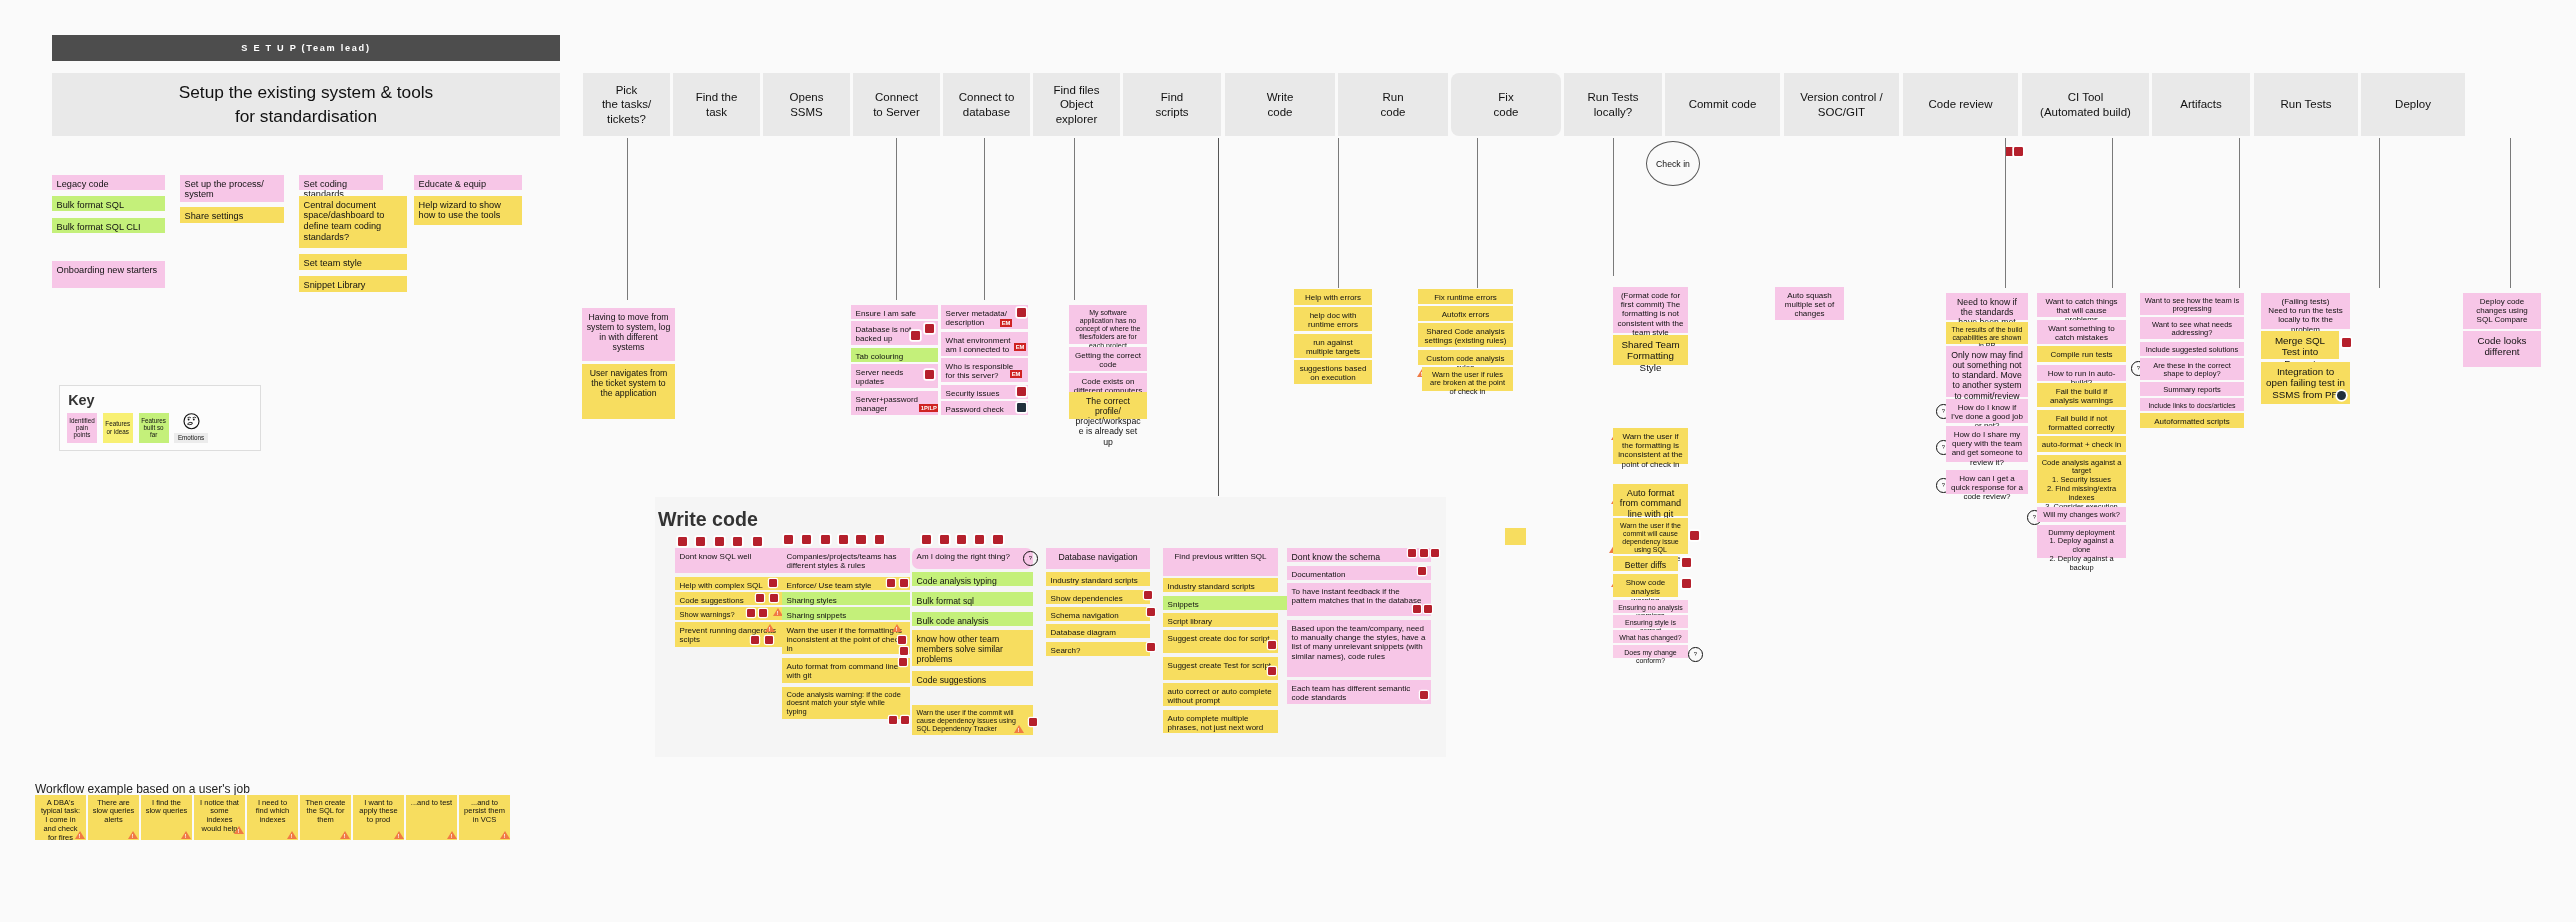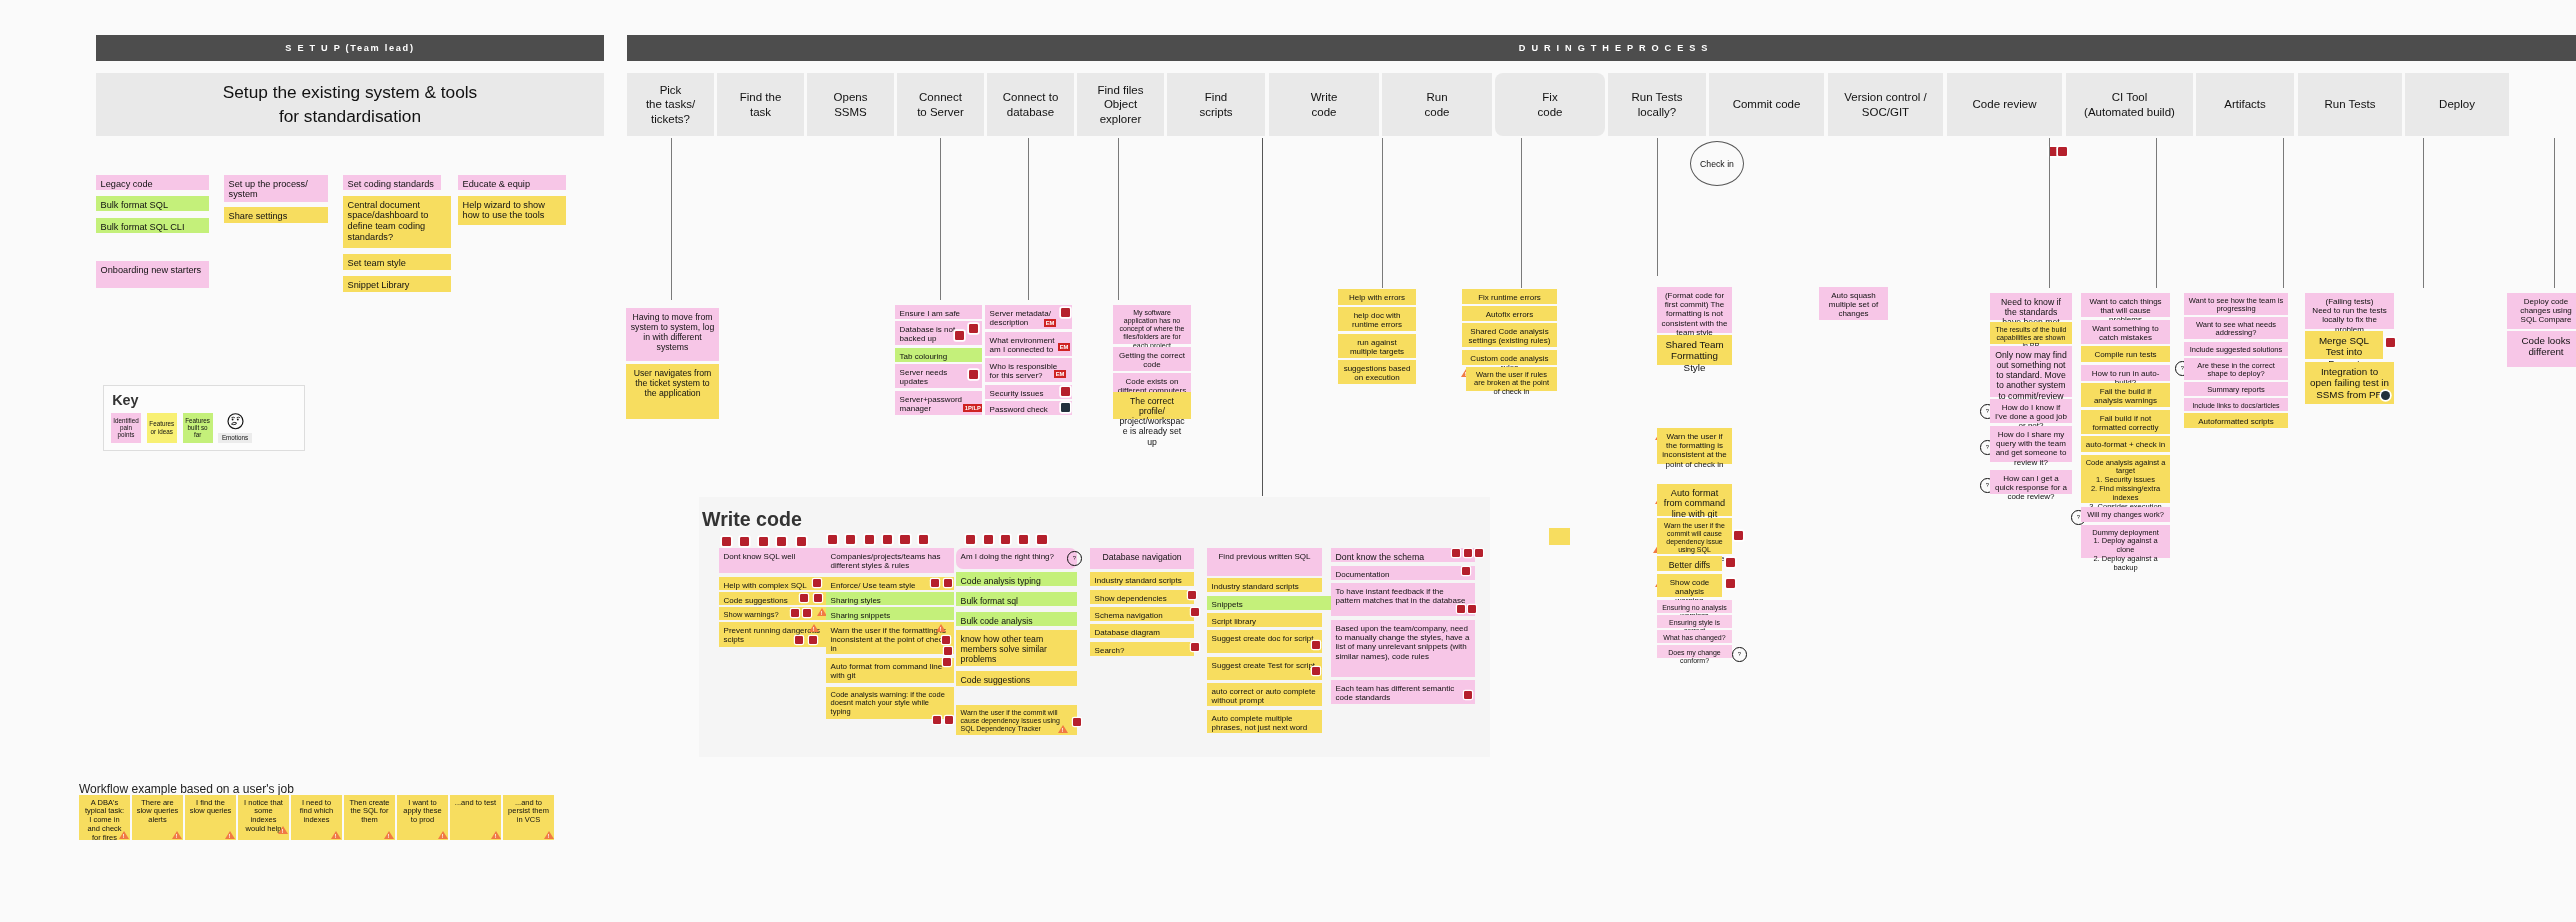--- a/index.html
+++ b/index.html
@@ -1,17 +1,17 @@
 <!DOCTYPE html>
 <html style="font-size:9.2px"><head>
 <meta charset="utf-8">
 <style>
   html,body{margin:0;padding:0;background:#fafafa;}
   body{width:2576px;height:922px;font-family:"Liberation Sans",sans-serif;color:#111;overflow:hidden;position:relative;}
-  .board{position:absolute;inset:0;margin-left:44px;}
+  .board{position:absolute;inset:0;}
 
   
   .note{position:absolute;box-sizing:border-box;padding:3.5px 4.6px;line-height:1.18;
         font-size:8.7px;word-wrap:break-word;}
   .pink{background:#f7c6e7;}
   .yellow{background:#f7dd5f;}
   .green{background:#c4f07a;}
   .pale{background:#f9cde8;}
   .ctr{text-align:center;}
   .lft{text-align:left;}
@@ -57,38 +57,37 @@
   .footnote{position:absolute;font-size:12px;color:#222;}
   .f12{font-size:7px;} .f13{font-size:7.5px;} .f14{font-size:8px;}
   .f16{font-size:9.2px;} .f17{font-size:9.8px;}
 </style>
 </head>
 <body>
 
 <div class="board">
 
   <div class="phase-bar" style="left:52px;top:35px;width:508px;height:26px;">S E T U P  (Team lead)</div>
-  <div class="phase-bar" style="left:583px;top:35px;width:1974px;height:26px;">D U R I N G   T H E   P R O C E S S</div>
 
   <div class="bigstage" style="left:52px;top:73px;width:508px;height:63px;">
     <div>
       <div>Setup the existing system &amp; tools</div>
       <div>for standardisation</div>
     </div>
   </div>
 
   <div class="note pink f16" style="left:52px;top:175px;width:113px;height:15px;">Legacy code</div>
   <div class="note green f16" style="left:52px;top:196px;width:113px;height:15px;">Bulk format SQL</div>
   <div class="note green f16" style="left:52px;top:218px;width:113px;height:15px;">Bulk format SQL CLI</div>
   <div class="note pink f16" style="left:52px;top:261px;width:113px;height:26.5px;">Onboarding new starters</div>
 
   <div class="note pink f16" style="left:180px;top:175px;width:104px;height:26.5px;">Set up the process/ system</div>
   <div class="note yellow f16" style="left:180px;top:207px;width:104px;height:16px;">Share settings</div>
 
-  <div class="note pink f16" style="left:299px;top:175px;width:98px;height:15px;">Set coding standards</div>
+  <div class="note pink f16" style="left:299px;top:175px;width:84px;height:15px;">Set coding standards</div>
   <div class="note yellow f16" style="left:299px;top:196px;width:108px;height:52px;">Central document space/dashboard to define team coding standards?</div>
   <div class="note yellow f16" style="left:299px;top:254px;width:108px;height:16px;">Set team style</div>
   <div class="note yellow f16" style="left:299px;top:276px;width:108px;height:16px;">Snippet Library</div>
 
   <div class="note pink f16" style="left:414px;top:175px;width:108px;height:15px;">Educate &amp; equip</div>
   <div class="note yellow f16" style="left:414px;top:196px;width:108px;height:29px;">Help wizard to show how to use the tools</div>
 
   <div class="keybox" style="left:59px;top:385px;width:202px;height:66px;">
     <div class="keytitle">Key</div>
     <div class="keyrow">

